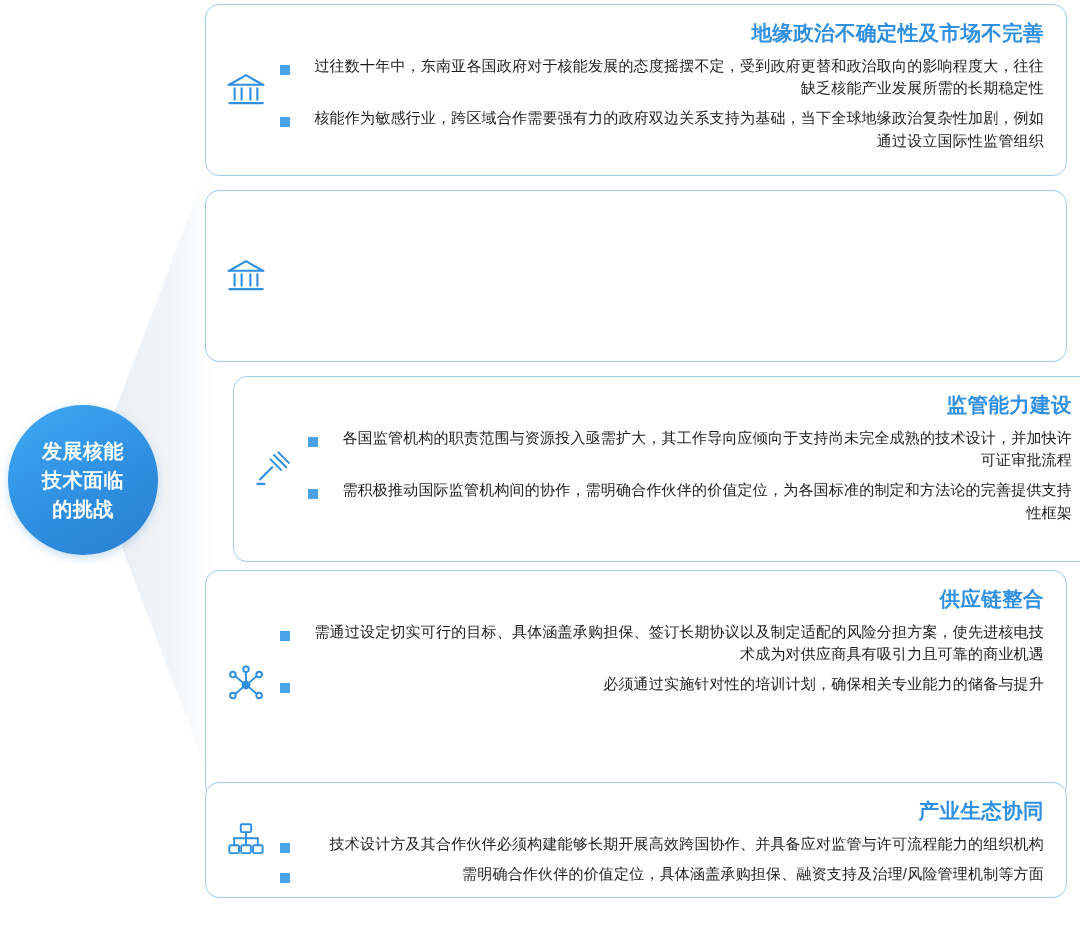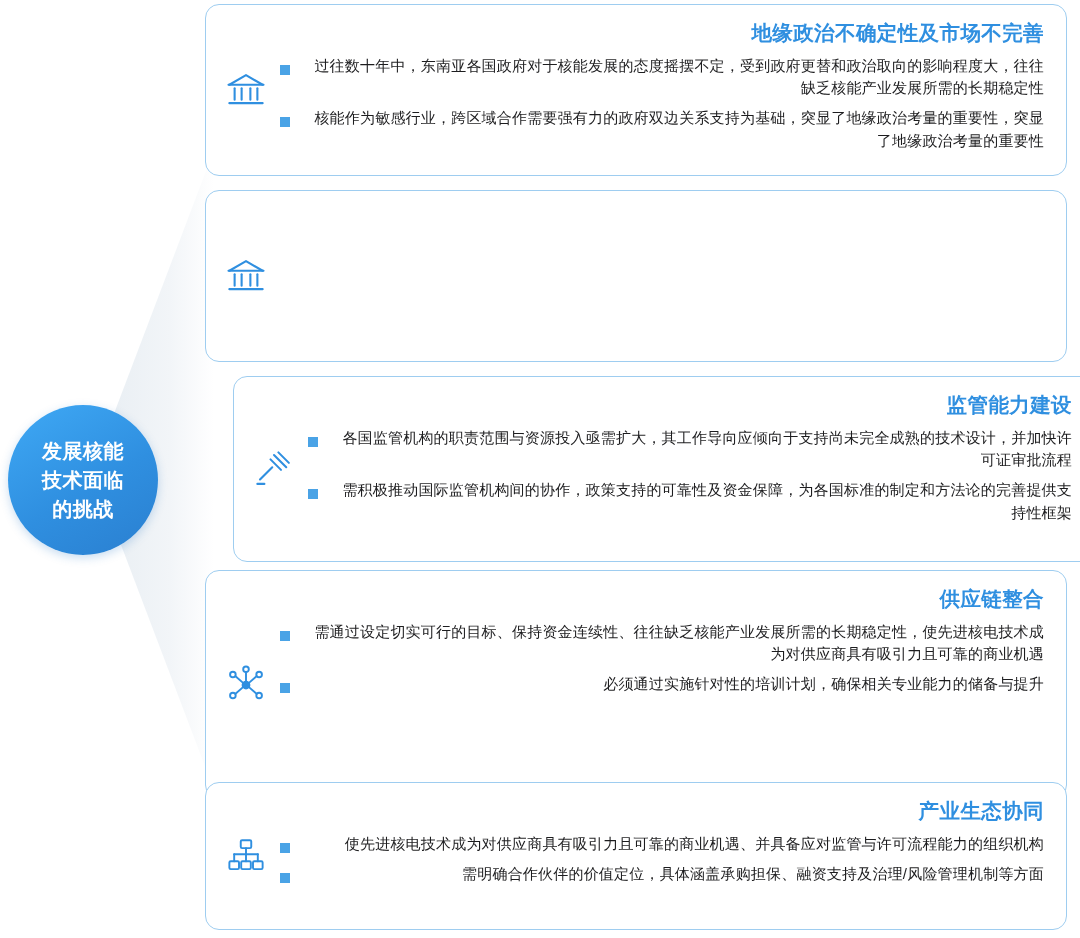--- a/index.html
+++ b/index.html
@@ -148,21 +148,21 @@
         <line x1="19" y1="22" x2="19" y2="35"></line>
         <line x1="29" y1="22" x2="29" y2="35"></line>
         <line x1="37" y1="22" x2="37" y2="35"></line>
         <line x1="5" y1="39" x2="43" y2="39"></line>
       </svg>
     </div>
     <div class="card-body">
       <div class="card-title">地缘政治不确定性及市场不完善</div>
       <ul class="bullets">
         <li>过往数十年中，东南亚各国政府对于核能发展的态度摇摆不定，受到政府更替和政治取向的影响程度大，往往缺乏核能产业发展所需的长期稳定性</li>
-        <li>核能作为敏感行业，跨区域合作需要强有力的政府双边关系支持为基础，突显了地缘政治考量的重要性，突显了地缘政治考量的重要性</li>
+        <li>核能作为敏感行业，跨区域合作需要强有力的政府双边关系支持为基础，当下全球地缘政治复杂性加剧，例如通过设立国际性监管组织</li>
       </ul>
     </div>
   </div>
 </div>
 
 <div class="card" style="top:190px; height:172px;">
   <div class="card-inner">
     <div class="card-icon">
       <svg width="42" height="42" viewBox="0 0 48 48" fill="none" stroke="#2f8fe0" stroke-width="2.4" stroke-linecap="round">
         <path d="M5 18 L24 7 L43 18" stroke-linejoin="round"></path>
@@ -187,21 +187,21 @@
         <line x1="29" y1="5" x2="41" y2="17"></line>
         <line x1="20" y1="13" x2="32" y2="25"></line>
         <line x1="22" y1="22" x2="8" y2="36"></line>
         <line x1="5" y1="41" x2="13" y2="41"></line>
       </svg>
     </div>
     <div class="card-body">
       <div class="card-title">监管能力建设</div>
       <ul class="bullets">
         <li>各国监管机构的职责范围与资源投入亟需扩大，其工作导向应倾向于支持尚未完全成熟的技术设计，并加快许可证审批流程</li>
-        <li>需积极推动国际监管机构间的协作，政策支持的可靠性及资金保障，为各国标准的制定和方法论的完善提供支持性框架</li>
+        <li>需积极推动国际监管机构间的协作，需明确合作伙伴的价值定位，为各国标准的制定和方法论的完善提供支持性框架</li>
       </ul>
     </div>
   </div>
 </div>
 
 <div class="card" style="top:570px; height:229px;">
   <div class="card-inner">
     <div class="card-icon">
       <svg width="42" height="42" viewBox="0 0 48 48" fill="none" stroke="#2f8fe0" stroke-width="2.2" stroke-linecap="round">
         <circle cx="24" cy="24" r="5" fill="#2f8fe0" stroke="none"></circle>
@@ -213,43 +213,43 @@
         <line x1="20" y1="21" x2="12" y2="14"></line>
         <line x1="28" y1="21" x2="36" y2="14"></line>
         <line x1="20" y1="27" x2="12" y2="34"></line>
         <line x1="28" y1="27" x2="36" y2="34"></line>
         <line x1="24" y1="19" x2="24" y2="10"></line>
       </svg>
     </div>
     <div class="card-body">
       <div class="card-title">供应链整合</div>
       <ul class="bullets">
-        <li>需通过设定切实可行的目标、保持资金连续性、往往缺乏核能产业发展所需的长期稳定性，使先进核电技术成为对供应商具有吸引力且可靠的商业机遇</li>
+        <li>需通过设定切实可行的目标、具体涵盖承购担保、签订长期协议以及制定适配的风险分担方案，使先进核电技术成为对供应商具有吸引力且可靠的商业机遇</li>
         <li>必须通过实施针对性的培训计划，确保相关专业能力的储备与提升</li>
       </ul>
     </div>
   </div>
 </div>
 
-<div class="card" style="top:782px; height:148px;">
+<div class="card" style="top:782px; height:116px;">
   <div class="card-inner">
     <div class="card-icon">
       <svg width="42" height="42" viewBox="0 0 48 48" fill="none" stroke="#2f8fe0" stroke-width="2.2" stroke-linecap="round">
         <rect x="18" y="6" width="12" height="9" rx="1.5"></rect>
         <rect x="5" y="30" width="11" height="9" rx="1.5"></rect>
         <rect x="18.5" y="30" width="11" height="9" rx="1.5"></rect>
         <rect x="32" y="30" width="11" height="9" rx="1.5"></rect>
         <line x1="24" y1="15" x2="24" y2="22"></line>
         <line x1="10.5" y1="22" x2="37.5" y2="22"></line>
         <line x1="10.5" y1="22" x2="10.5" y2="30"></line>
         <line x1="24" y1="22" x2="24" y2="30"></line>
         <line x1="37.5" y1="22" x2="37.5" y2="30"></line>
       </svg>
     </div>
     <div class="card-body">
       <div class="card-title">产业生态协同</div>
       <ul class="bullets">
-        <li>使先进核电技术成为对供应商具有吸引力且可靠的商业机遇、并具备应对监管与许可流程能力的组织机构</li>
+        <li>技术设计方及其合作伙伴必须构建能够长期开展高效跨国协作、并具备应对监管与许可流程能力的组织机构</li>
         <li>需明确合作伙伴的价值定位，具体涵盖承购担保、融资支持及治理/风险管理机制等方面</li>
       </ul>
     </div>
   </div>
 </div>
 
 </body></html>

